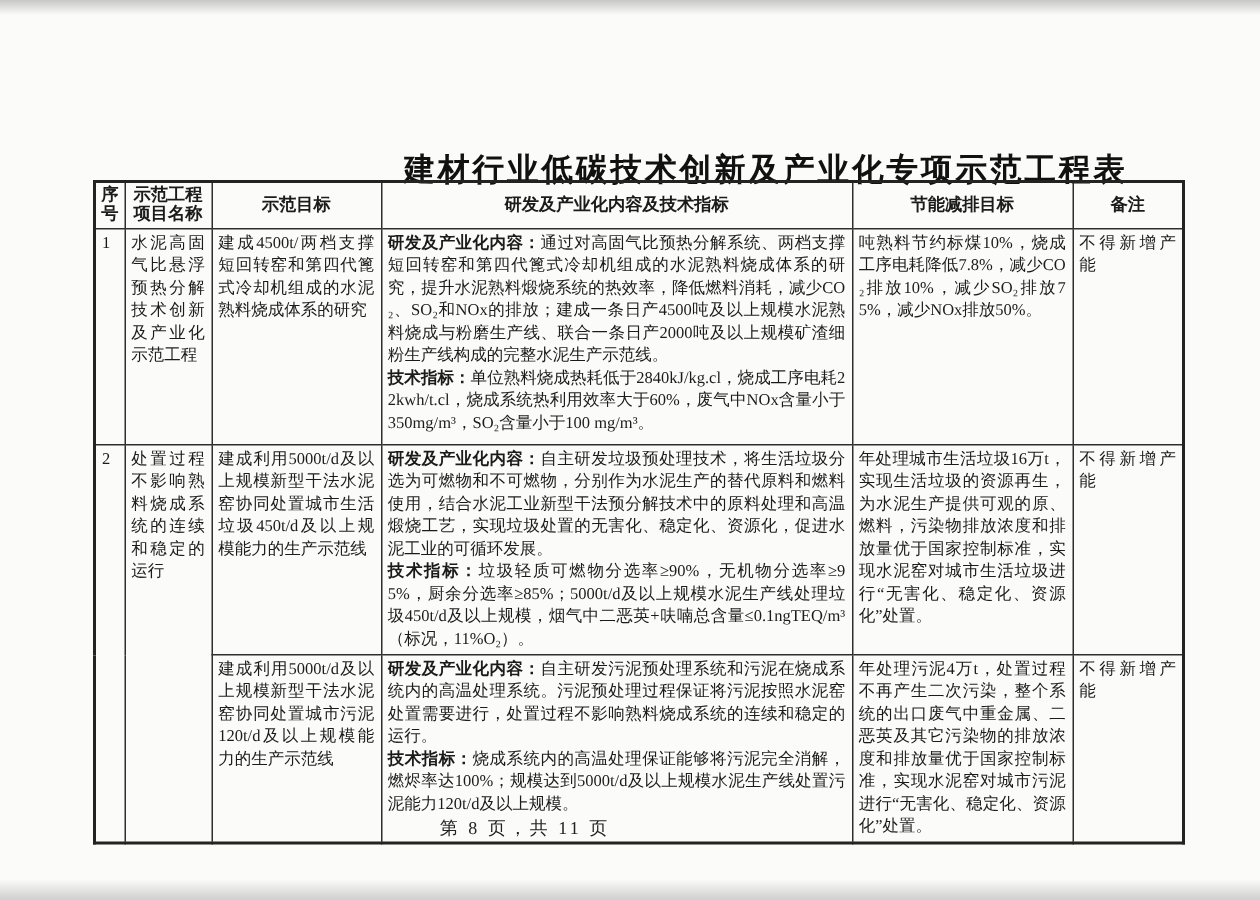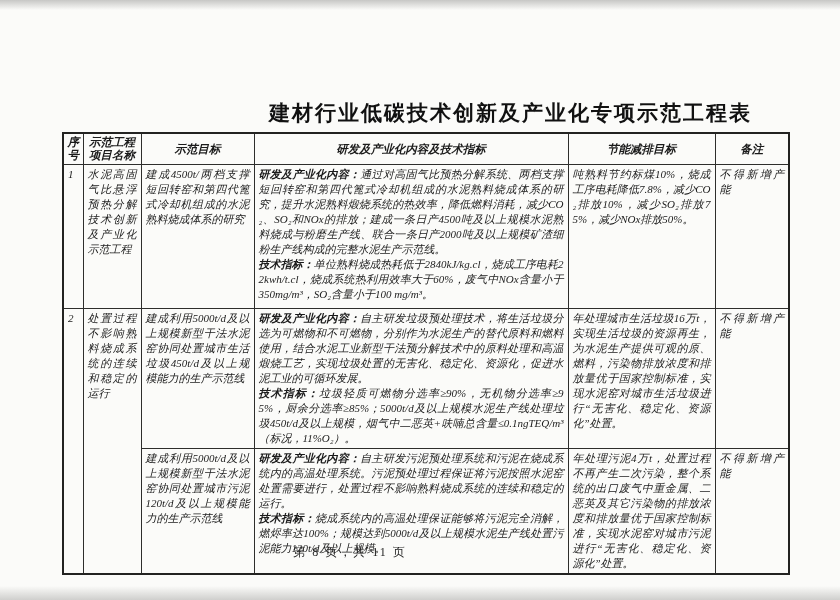--- a/index.html
+++ b/index.html
@@ -18,25 +18,24 @@
     position:absolute;bottom:0;left:0;width:840px;height:14px;
     background:linear-gradient(to top,#cfcfcd,rgba(251,251,249,0));
   }
   .doc-title{
     position:absolute;top:78px;left:0;width:752px;
     text-align:right;
     font-family:"Liberation Sans","DejaVu Sans",sans-serif;
     font-weight:bold;font-size:21px;letter-spacing:2px;color:#111;margin-top:21px;
   }
   table.main{
-    position:absolute;left:62px;top:132px;
+    position:absolute;left:62px;top:120px;
     width:726px;
     border-collapse:collapse;
     table-layout:fixed;
-    font-style:italic;
   }
   table.main col.c-no{width:20px;}
   table.main col.c-proj{width:58px;}
   table.main col.c-goal{width:113px;}
   table.main col.c-rd{width:314px;}
   table.main col.c-target{width:147px;}
   table.main col.c-note{width:74px;}
   table.main th, table.main td{
     border:1px solid #2e2e2c;
     padding:2px 4px;

